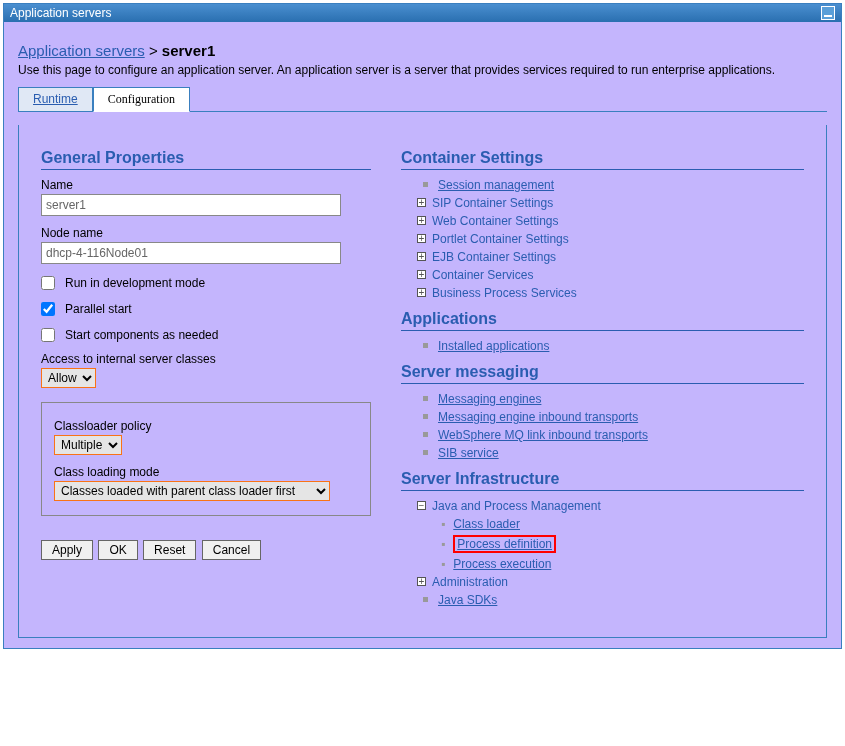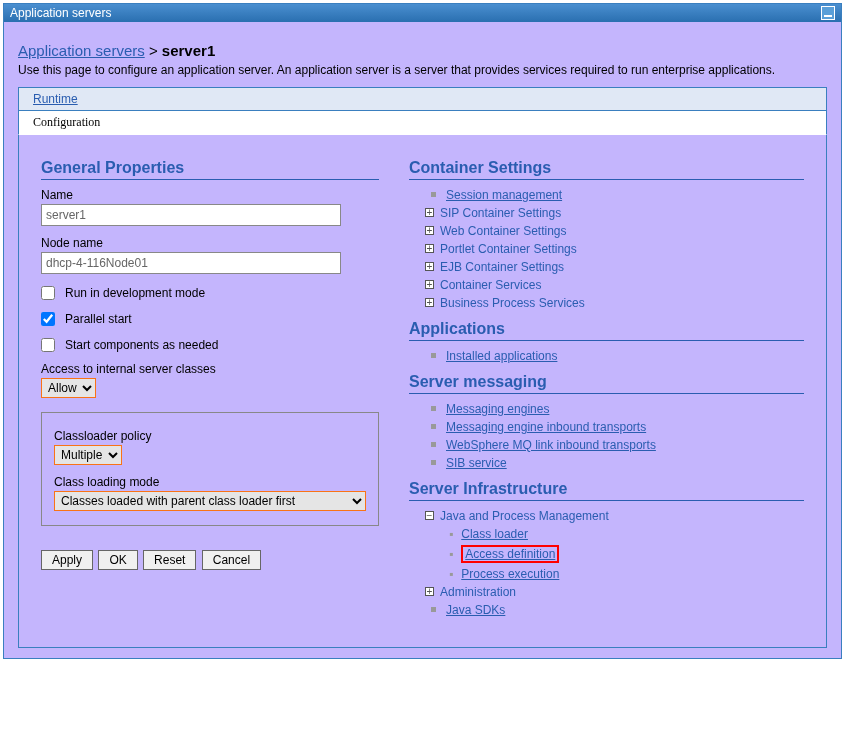--- a/index.html
+++ b/index.html
@@ -49,23 +49,22 @@
   }
   .bc a { color: #2a5db0; text-decoration: underline; }
   .bc b { font-weight: bold; }
   .desc {
     margin-bottom: 10px;
     color: #000;
   }
   .tabs {
     display: flex;
     border-bottom: 1px solid #3a7fbf;
-    margin-bottom: 0;
+    margin-bottom: 13px;
     position: relative;
-    flex-direction: column;
   }
   .tab {
     border: 1px solid #3a7fbf;
     border-bottom: none;
     padding: 4px 14px;
     margin-right: 0;
     font-size: 12px;
     cursor: pointer;
   }
   .tab.inactive {
@@ -263,21 +262,21 @@
           </select>
 
           <div class="fieldset">
 
             <label class="field-label" style="margin-top:8px">Classloader policy</label>
             <select>
               <option>Multiple</option>
             </select>
 
             <label class="field-label" style="margin-top:10px">Class loading mode</label>
-            <select style="width:312px">
+            <select style="width:276px">
               <option>Classes loaded with parent class loader first</option>
             </select>
           </div>
 
           <div class="btnrow">
             <button class="btn">Apply</button>
             <button class="btn">OK</button>
             <button class="btn">Reset</button>
             <button class="btn">Cancel</button>
           </div>
@@ -308,21 +307,21 @@
             <li><span class="bullet"></span><a href="#">WebSphere MQ link inbound transports</a></li>
             <li><span class="bullet"></span><a href="#">SIB service</a></li>
           </ul>
 
           <div class="section-title">Server Infrastructure</div>
           <ul class="tree">
             <li class="nolink">
               <span class="exp">−</span><span class="nodetext">Java and Process Management</span>
               <ul class="subtree">
                 <li><a href="#">Class loader</a></li>
-                <li><span class="highlight-box"><a href="#">Access definition</a></span></li>
+                <li><span class="highlight-box"><a href="#">Process definition</a></span></li>
                 <li><a href="#">Process execution</a></li>
               </ul>
             </li>
             <li class="nolink"><span class="exp">+</span><span class="nodetext">Administration</span></li>
             <li><span class="bullet"></span><a href="#">Java SDKs</a></li>
           </ul>
 
         </div>
       </div>
     </div>

